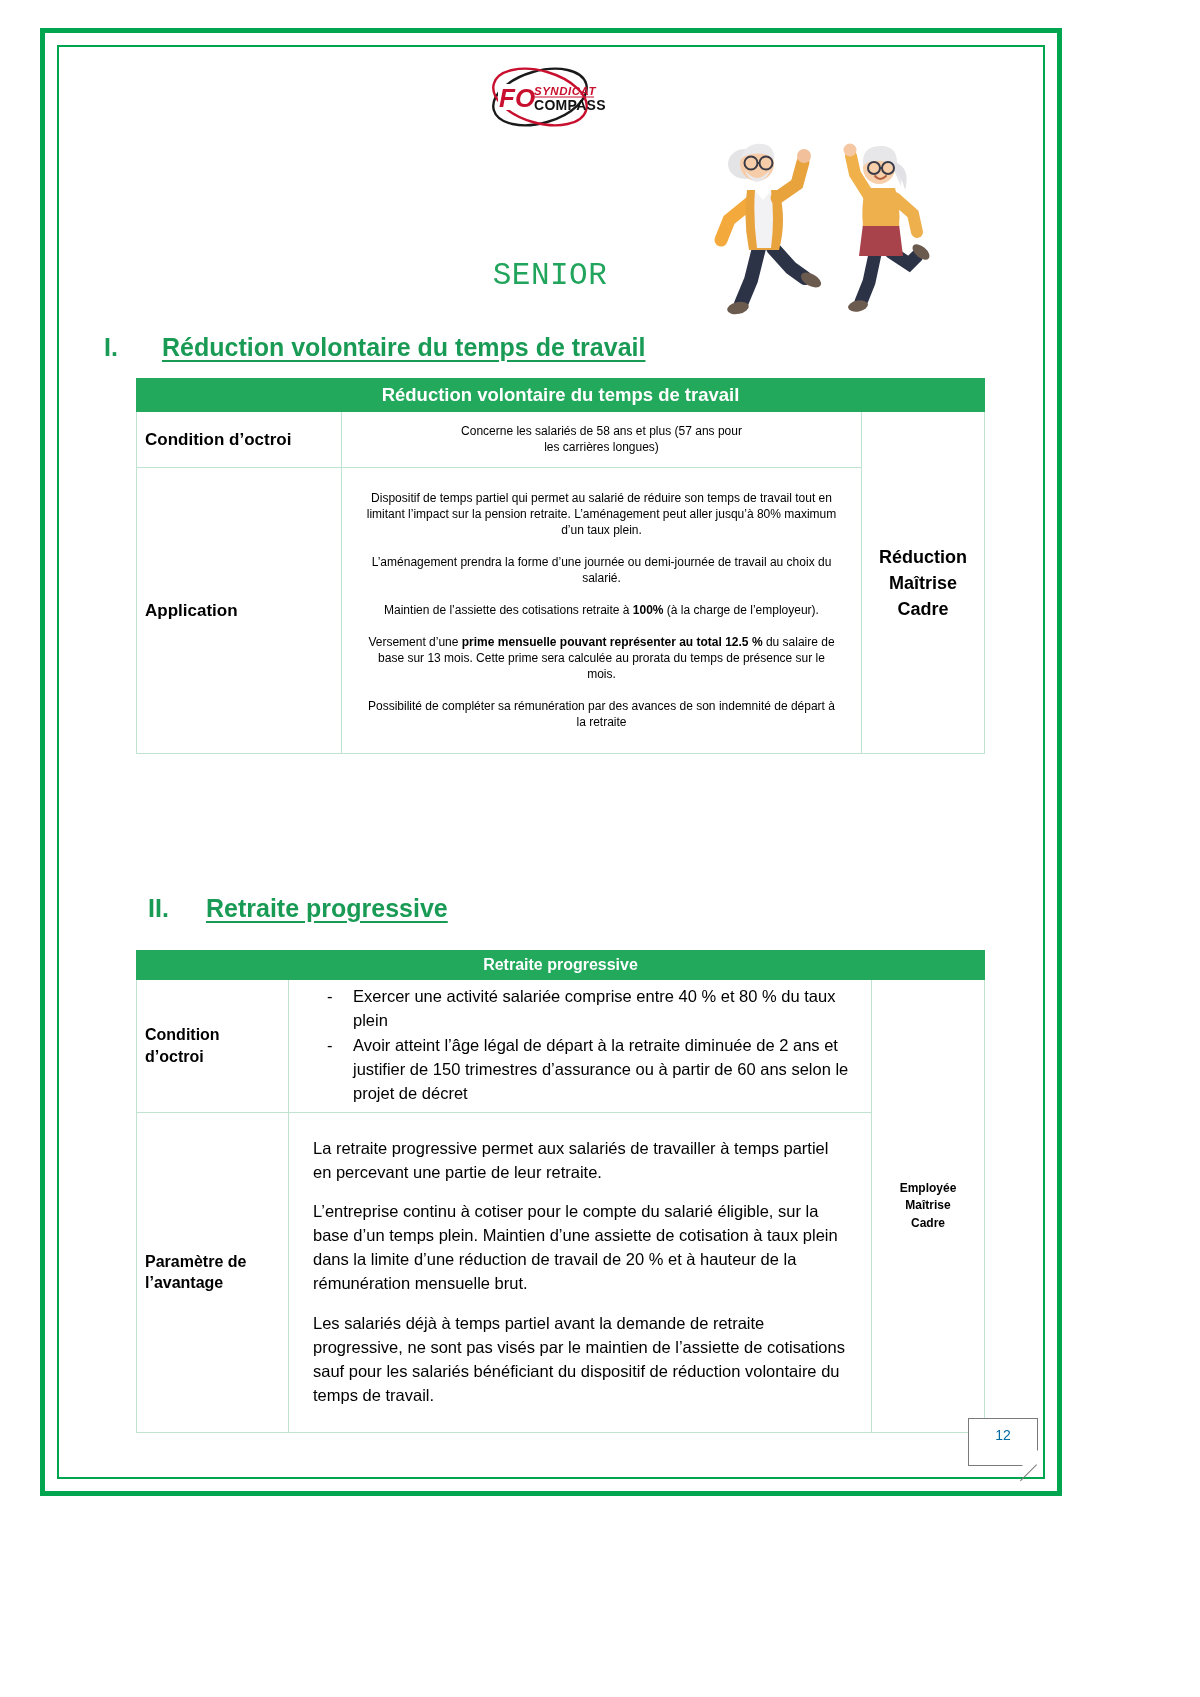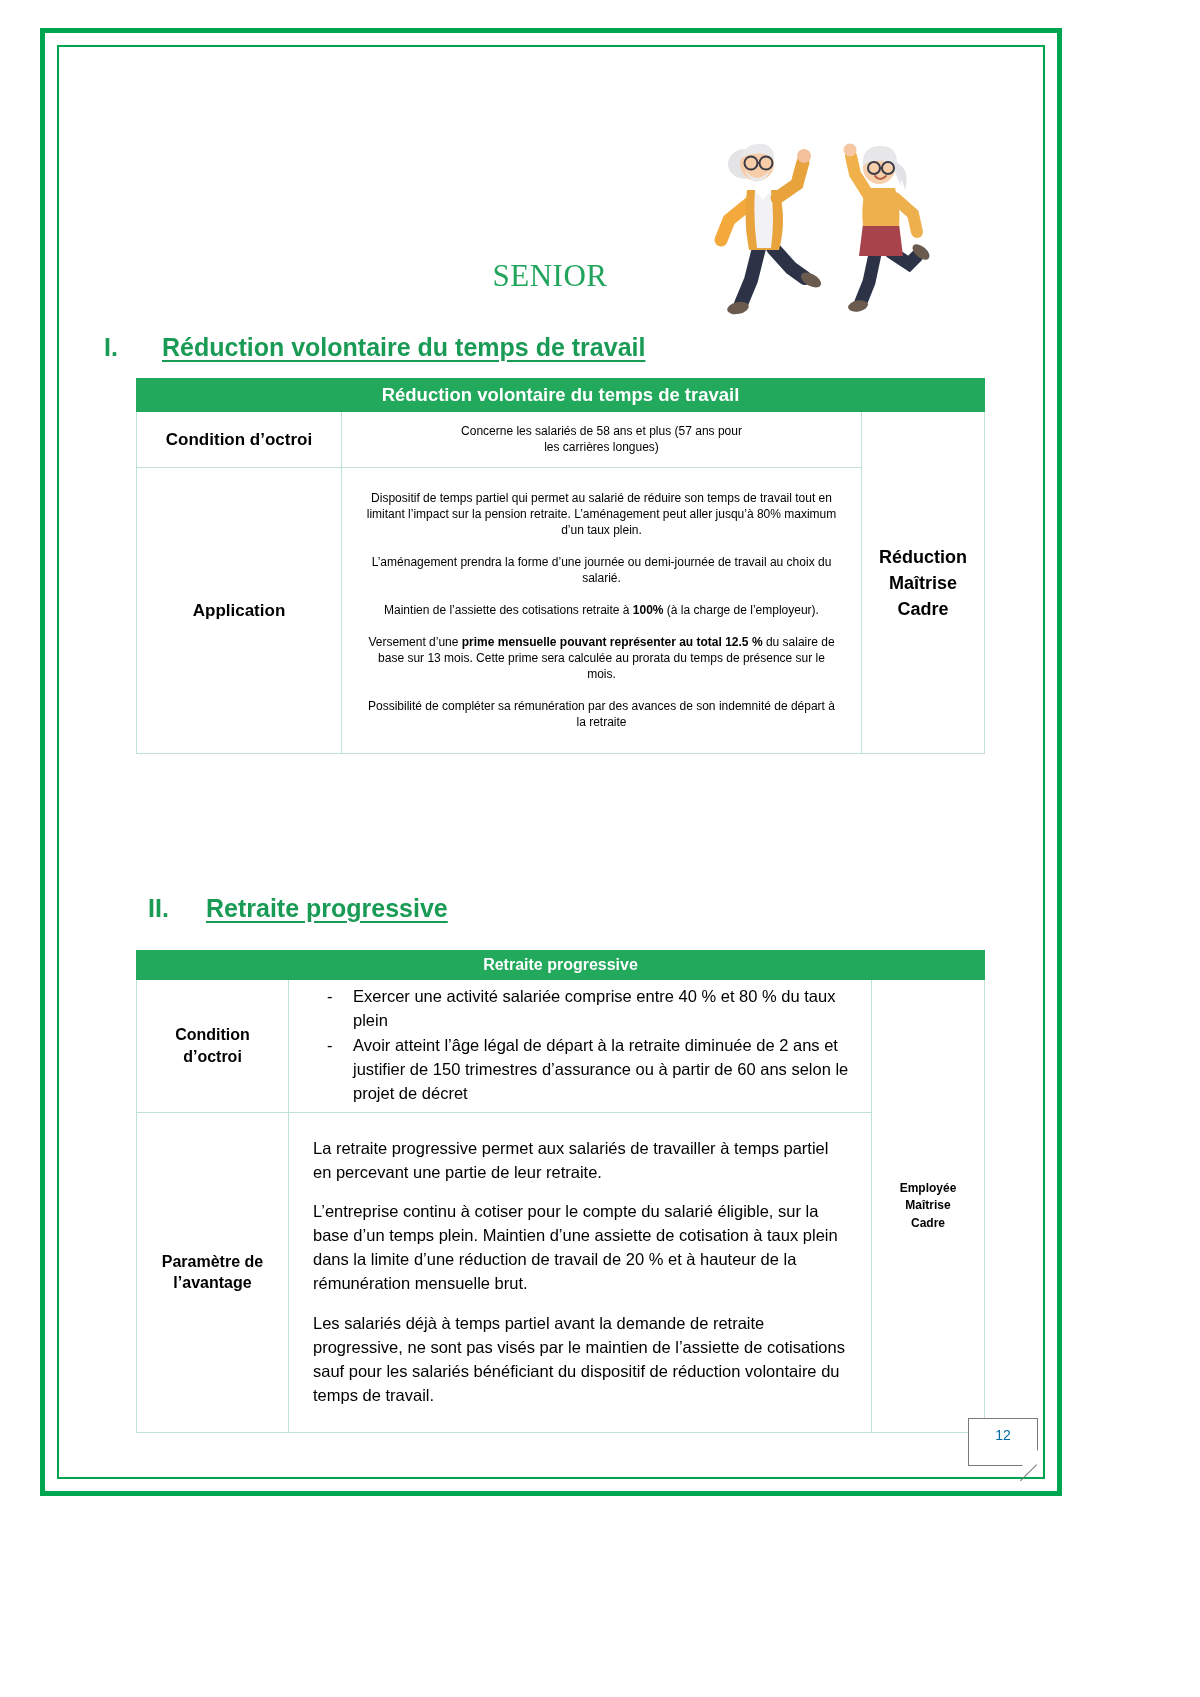--- a/index.html
+++ b/index.html
@@ -57,21 +57,21 @@
 
   
   .senior-title{
     position:absolute;
     left:0;top:258px;
     width:1100px;
     text-align:center;
     font-size:31px;
     color:#21a45c;
     letter-spacing:.5px;
-    font-family:Liberation Serif, serif;
+    font-family:Liberation Mono, monospace;
   }
 
   
   .sec-heading{
     display:flex;
     align-items:baseline;
     color:#1a9b55;
     font-weight:bold;
     font-size:25px;
   }
@@ -109,21 +109,20 @@
   #table1 th.banner{font-size:18.5px;}
   #table2 th.banner{font-size:16px;}
 
   .doc-table td{
     border:1px solid #bfe3d0;
     vertical-align:middle;
     padding:5px 8px;
     box-sizing:border-box;
   }
   .label-cell{
-    text-align:center;
     font-weight:bold;
     font-size:17px;
     border-radius:20px;
   }
   .body-cell{
     text-align:center;
     font-size:12px;
     line-height:1.33;
   }
   .right-cell{
@@ -197,20 +196,31 @@
 </head>
 <body>
 
 <div class="page">
   <div class="frame-outer">
     <div class="frame-inner">
       <div class="content"></div>
     </div>
   </div>
 
+  <div class="logo-wrap">
+    <svg width="140" height="70" viewBox="0 0 140 70" xmlns="http://www.w3.org/2000/svg">
+      <ellipse cx="70" cy="35" rx="48" ry="26" fill="none" stroke="#1a1a1a" stroke-width="2.4" transform="rotate(-16 70 35)"></ellipse>
+      <ellipse cx="70" cy="35" rx="48" ry="26" fill="none" stroke="#c8102e" stroke-width="2.4" transform="rotate(16 70 35)"></ellipse>
+      <rect x="28" y="22" width="34" height="26" fill="#ffffff"></rect>
+      <text x="29" y="45" font-family="'Liberation Sans',sans-serif" font-size="26" font-weight="bold" font-style="italic" fill="#c8102e">FO</text>
+      <text x="64" y="33" font-family="'Liberation Sans',sans-serif" font-size="11.5" font-weight="bold" font-style="italic" fill="#c8102e" letter-spacing="0.5">SYNDICAT</text>
+      <line x1="64" y1="35" x2="124" y2="35" stroke="#c8102e" stroke-width="1"></line>
+      <text x="64" y="48" font-family="'Liberation Sans',sans-serif" font-size="14" font-weight="bold" fill="#111111" letter-spacing="0.3">COMPASS</text>
+    </svg>
+  </div>
 
   <div class="illus">
     <svg width="300" height="200" viewBox="0 0 300 200" xmlns="http://www.w3.org/2000/svg">
 
       <path d="M96 74 L74 92 L66 112" stroke="#f4a93c" stroke-width="13" fill="none" stroke-linecap="round"></path>
 
       <ellipse cx="90" cy="36" rx="17" ry="15" fill="#e4e4e6"></ellipse>
 
       <path d="M104 120 L96 152 L86 176" stroke="#2c3347" stroke-width="14" fill="none" stroke-linecap="round"></path>
       <path d="M118 120 L136 140 L150 150" stroke="#2c3347" stroke-width="14" fill="none" stroke-linecap="round"></path>

